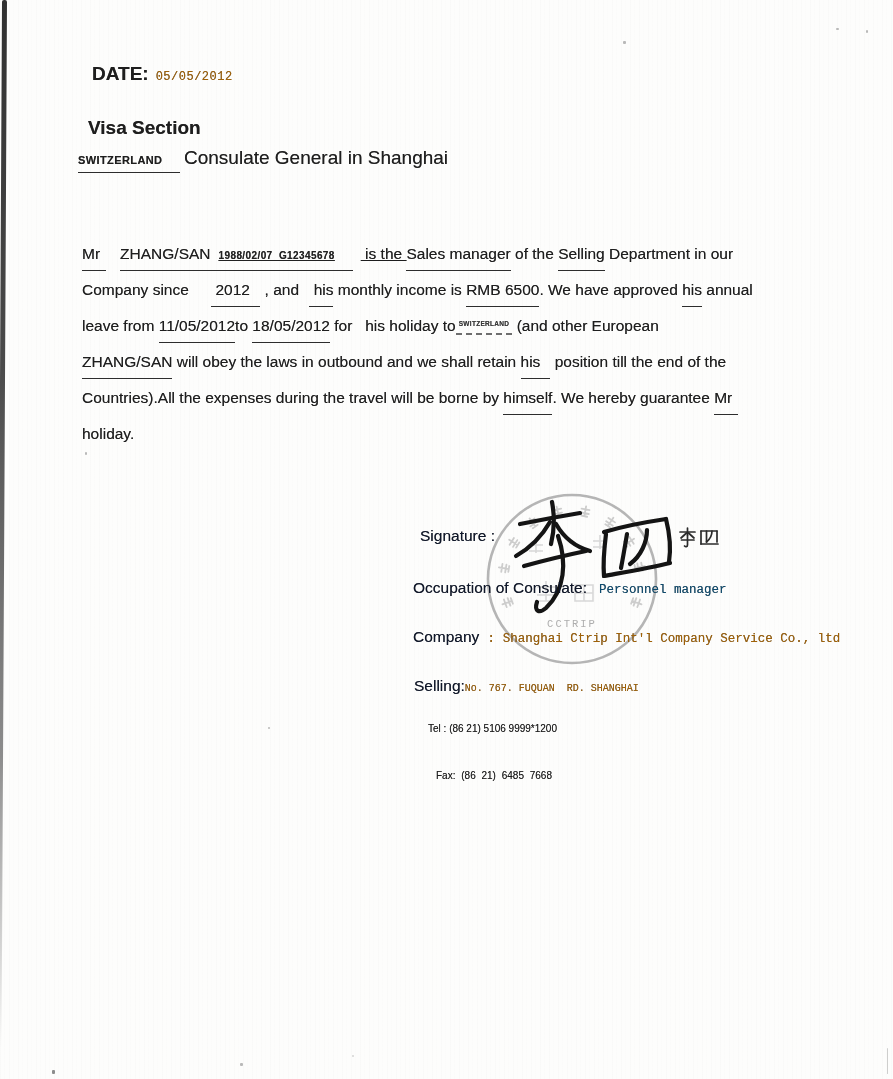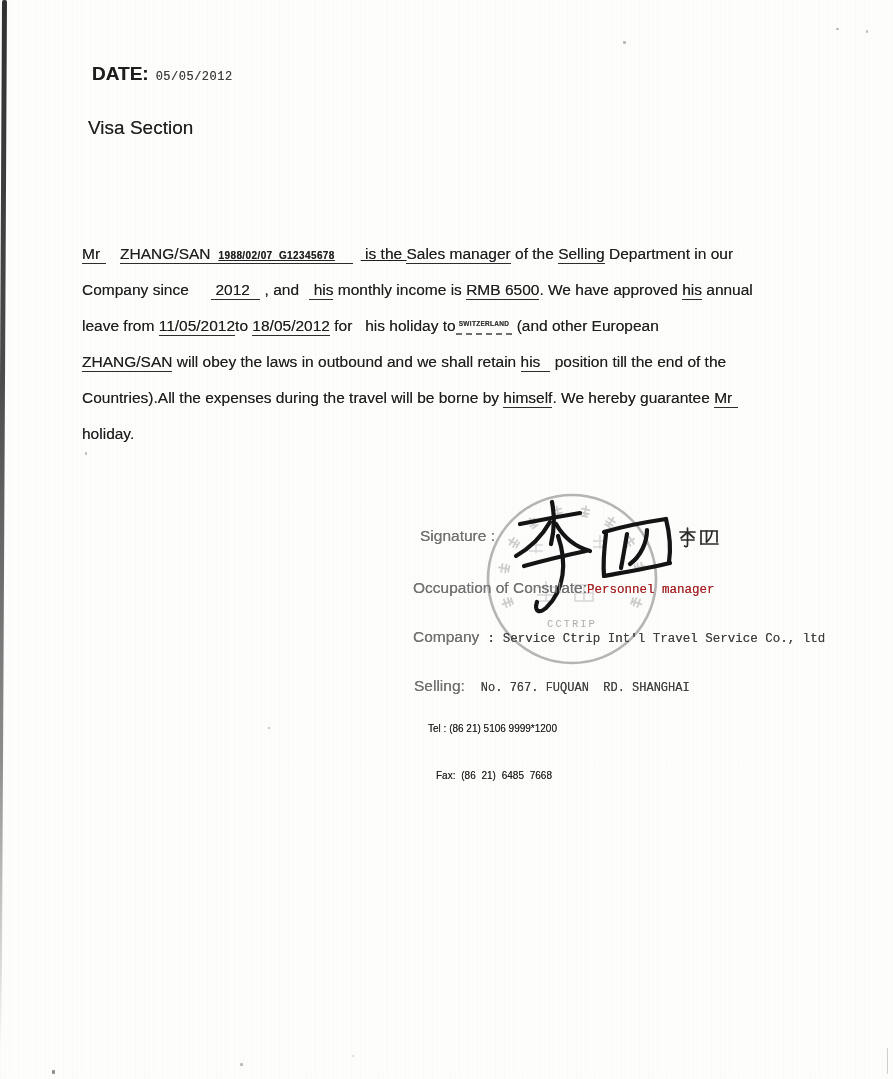--- a/index.html
+++ b/index.html
@@ -19,40 +19,40 @@
   .scan-edge{
     position:absolute;left:2px;top:0;width:5px;height:1048px;border-radius:2px;
     background:linear-gradient(180deg,#303030 0%,#4a4a4a 35%,#8c8c8c 72%,rgba(140,140,140,0) 100%);
     transform:rotate(.3deg);transform-origin:top left;
   }
   .speck{position:absolute;background:#b9b9b9;border-radius:1px;}
   .abs{position:absolute;white-space:pre;}
   .scan-text{text-shadow:0 0 .6px rgba(35,35,35,.65);}
   .fs15{font-size:19px;}
   .bold{font-weight:bold;}
-  .tw{font-family:"Liberation Mono","DejaVu Sans Mono",monospace;color:#404040;}
-  .u{border-bottom:1.6px solid #2d2d2d;padding-bottom:1px;}
+  .tw{font-family:"Liberation Mono","DejaVu Sans Mono",monospace;color:#a16207;}
+  .u{border-bottom:1.6px solid #2d2d2d;padding-bottom:8px;}
   .pr6{padding-right:6px;}
   .pr10{padding-right:10px;}
   .pr18{padding-right:18px;}
   .ml8{margin-left:8px;text-decoration:underline;}
   .ml14{margin-left:14px;}
   .body-block{position:absolute;left:82px;top:243px;width:760px;}
   .bl{white-space:pre;height:36px;line-height:22px;font-size:15.5px;}
   .dob{font-size:10px;font-weight:bold;letter-spacing:.4px;color:#222;}
   .country-small{
     display:inline-block;transform:translateY(-5px);
     border-bottom:2px dashed #6e6e6e;padding:0 3px 5px 3px;
     font-size:6.5px;font-weight:bold;letter-spacing:.3px;color:#3a3a3a;line-height:1;
   }
   .hdr-country{
     display:inline-block;font-size:11px;font-weight:bold;letter-spacing:.4px;
     border-bottom:1.6px solid #2d2d2d;padding:0 10px 6px 0;min-width:92px;
   }
-  .sig-label{font-size:15.5px;color:#737373;}
+  .sig-label{font-size:15.5px;color:#0f172a;}
   .contact{font-size:10px;}
   .stamp-svg{position:absolute;filter:blur(.5px);}
   .handsig-svg{position:absolute;}
   .pname-svg{position:absolute;}
 </style>
 </head>
 <body>
 
 <div class="page">
   <div class="streaks"></div>
@@ -63,22 +63,23 @@
   <div class="speck" style="left:866px;top:30px;width:2px;height:3px;"></div>
   <div class="speck" style="left:85px;top:452px;width:2px;height:3px;"></div>
   <div class="speck" style="left:268px;top:727px;width:2px;height:2px;"></div>
   <div class="speck" style="left:240px;top:1063px;width:3px;height:3px;"></div>
   <div class="speck" style="left:352px;top:1055px;width:2px;height:2px;opacity:.6;"></div>
   <div class="speck" style="left:887px;top:1048px;width:1px;height:26px;opacity:.7;"></div>
   <div class="speck" style="left:52px;top:1070px;width:3px;height:4px;background:#8d8d8d;"></div>
 
   <div class="abs scan-text" style="left:92px;top:63px;"><span class="fs15 bold">DATE:</span><span class="tw" style="font-size:12px;margin-left:7px;letter-spacing:.5px;">05/05/2012</span></div>
 
-  <div class="abs scan-text fs15" style="left:88px;top:117px;">Visa Section</div>
+  <div class="abs scan-text fs15" style="left:88px;top:117px;font-weight:bold;">Visa Section</div>
 
+  <div class="abs scan-text" style="left:78px;top:147px;"><span class="hdr-country">SWITZERLAND</span><span class="fs15" style="margin-left:4px;">Consulate General in Shanghai</span></div>
 
   <div class="body-block scan-text">
     <div class="bl"><span class="u pr6">Mr</span><span class="u pr18 ml14"><span>ZHANG/SAN</span><span class="dob ml8">1988/02/07  G12345678</span></span><span class="ml8"> is the </span><span class="u">Sales manager</span><span> of the </span><span class="u">Selling</span><span> Department in our</span></div>
 
     <div class="bl"><span>Company since </span><span class="u pr6" style="margin-left:18px;"> 2012 </span><span> , and </span><span class="u" style="margin-left:6px;"> his</span><span> monthly income is </span><span class="u">RMB 6500</span><span>. We have approved </span><span class="u">his</span><span> annual</span></div>
 
     <div class="bl"><span>leave from </span><span class="u">11/05/2012</span><span>to </span><span class="u">18/05/2012</span><span> for   his holiday to</span><span class="country-small">SWITZERLAND</span><span> (and other European</span></div>
 
     <div class="bl"><span class="u">ZHANG/SAN</span><span> will obey the laws in outbound and we shall retain </span><span class="u pr10">his</span><span> position till the end of the</span></div>
 
@@ -170,22 +171,22 @@
         <path d="M23,5 V18"></path>
         <path d="M39,5 V16"></path>
         <path d="M23,18 H40"></path>
       <path d="M28.5,5 V16"></path>
         <path d="M34,5 C34,9 31.5,13.5 28.5,16"></path>
     </g>
   </svg>
 
   <div class="abs scan-text sig-label" style="left:420px;top:527px;">Signature :</div>
 
-  <div class="abs scan-text" style="left:413px;top:579px;"><span class="sig-label">Occupation of Consulate:</span><span class="tw" style="font-size:12.5px;margin-left:0;color:#b91c1c;">Personnel manager</span></div>
+  <div class="abs scan-text" style="left:413px;top:579px;"><span class="sig-label">Occupation of Consulate:</span><span class="tw" style="font-size:12.5px;margin-left:12px;color:#0c4a6e;">Personnel manager</span></div>
 
-  <div class="abs scan-text" style="left:413px;top:628px;"><span class="sig-label">Company</span><span class="tw" style="font-size:13px;"> : </span><span class="tw" style="font-size:12.5px;">Service Ctrip Int'l Travel Service Co., ltd</span></div>
+  <div class="abs scan-text" style="left:413px;top:628px;"><span class="sig-label">Company</span><span class="tw" style="font-size:13px;"> : </span><span class="tw" style="font-size:12.5px;">Shanghai Ctrip Int'l Company Service Co., ltd</span></div>
 
-  <div class="abs scan-text" style="left:414px;top:677px;"><span class="sig-label">Selling:</span><span class="tw" style="font-size:12px;margin-left:16px;">No. 767. FUQUAN  RD. SHANGHAI</span></div>
+  <div class="abs scan-text" style="left:414px;top:677px;"><span class="sig-label">Selling:</span><span class="tw" style="font-size:10px;margin-left:0;">No. 767. FUQUAN  RD. SHANGHAI</span></div>
 
   <div class="abs scan-text contact" style="left:428px;top:723px;"><span>Tel : </span><span>(86 21) 5106 9999*1200</span></div>
 
   <div class="abs scan-text contact" style="left:436px;top:770px;word-spacing:3px;"><span>Fax: </span><span>(86 21) 6485 7668</span></div>
 </div>
 
 </body></html>

